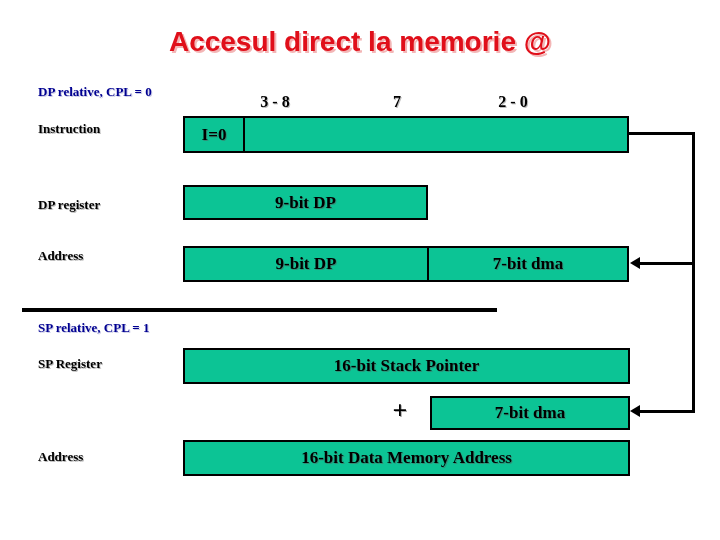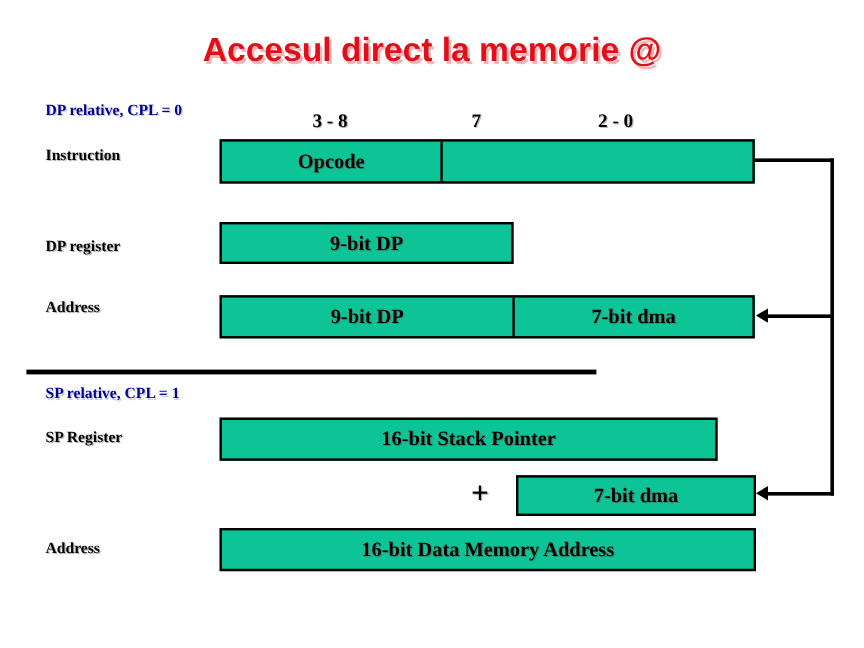--- a/index.html
+++ b/index.html
@@ -52,38 +52,38 @@
 <div class="abs title">Accesul direct la memorie @</div>
 
 <div class="abs lbl blue" style="top:84px;">DP relative, CPL = 0</div>
 
 <div class="abs bit-header" style="left:183px;top:93px;width:184px;">3 - 8</div>
 <div class="abs bit-header" style="left:367px;top:93px;width:60px;">7</div>
 <div class="abs bit-header" style="left:427px;top:93px;width:172px;">2 - 0</div>
 
 <div class="abs lbl" style="top:121px;">Instruction</div>
 <div class="abs tealbox cellrow" style="left:183px;top:116px;width:446px;height:37px;">
-  <div class="cell div" style="width:184px;">Opcode</div>
+  <div class="cell div" style="width:60px;">I=0</div>
 </div>
 
 <div class="abs lbl" style="top:197px;">DP register</div>
 <div class="abs tealbox" style="left:183px;top:185px;width:245px;height:35px;">9-bit DP</div>
 
 <div class="abs lbl" style="top:248px;">Address</div>
 <div class="abs tealbox cellrow" style="left:183px;top:246px;width:446px;height:36px;">
   <div class="cell div" style="width:244px;">9-bit DP</div>
   <div class="cell" style="width:198px;">7-bit dma</div>
 </div>
 
 <div class="abs divider" style="left:22px;top:308px;width:475px;height:4px;"></div>
 
 <div class="abs lbl blue" style="top:320px;">SP relative, CPL = 1</div>
 
 <div class="abs lbl" style="top:356px;">SP Register</div>
-<div class="abs tealbox" style="left:183px;top:348px;width:415px;height:36px;">16-bit Stack Pointer</div>
+<div class="abs tealbox" style="left:183px;top:348px;width:447px;height:36px;">16-bit Stack Pointer</div>
 
 <div class="abs plus" style="left:385px;top:396px;width:30px;">+</div>
 <div class="abs tealbox" style="left:430px;top:396px;width:200px;height:34px;">7-bit dma</div>
 
 <div class="abs lbl" style="top:449px;">Address</div>
 <div class="abs tealbox" style="left:183px;top:440px;width:447px;height:36px;">16-bit Data Memory Address</div>
 
 <div class="abs line" style="left:628px;top:132px;width:67px;height:3px;"></div>
 <div class="abs line" style="left:692px;top:132px;width:3px;height:281px;"></div>
 

